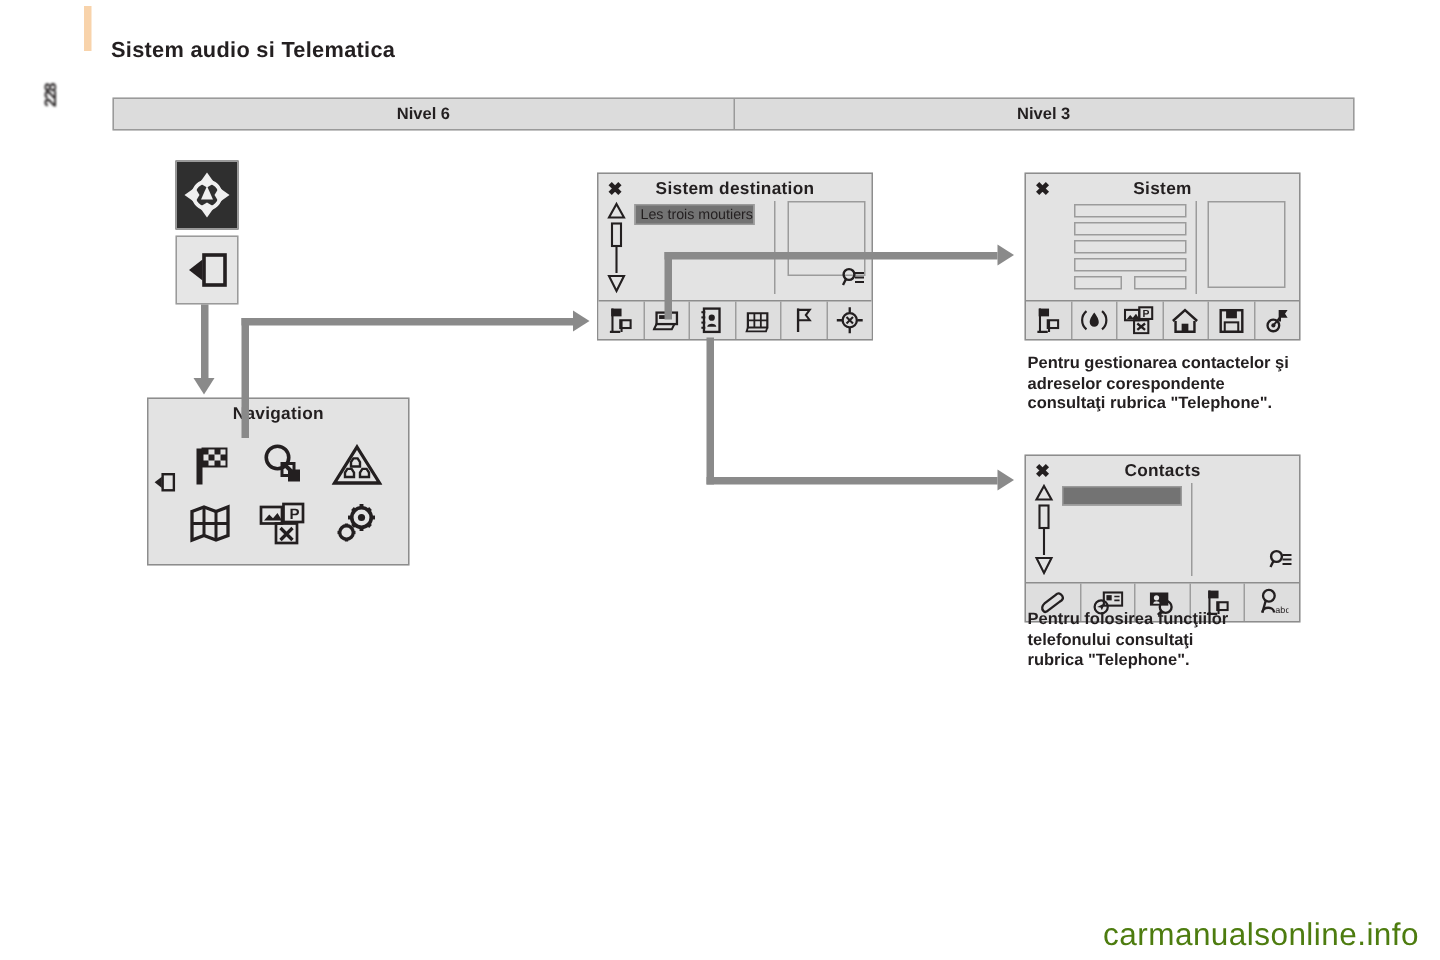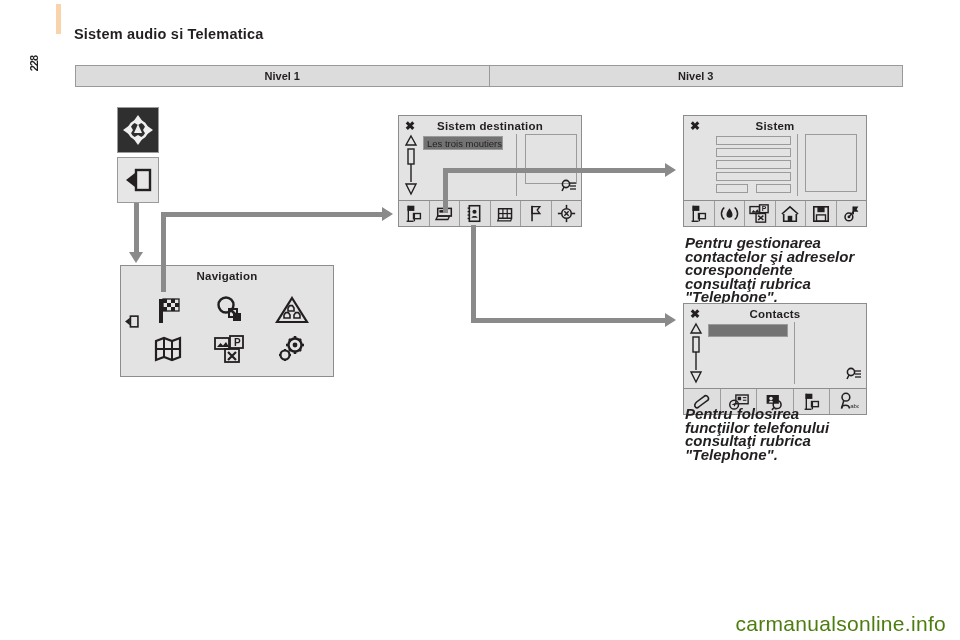--- a/index.html
+++ b/index.html
@@ -100,22 +100,22 @@
     border-left:11px solid #8a8a8a;
   }
   .arrow-d{
     position:absolute;width:0;height:0;
     border-left:7px solid transparent;border-right:7px solid transparent;
     border-top:11px solid #8a8a8a;
   }
 
   
   .caption{
-    position:absolute;font-size:15px;font-weight:bold;color:#231f20;
-    line-height:13.5px;filter:blur(.4px);font-style:italic;
+    position:absolute;font-size:11px;font-weight:bold;color:#231f20;
+    line-height:13.5px;filter:blur(.4px);
   }
 
   
   .watermark{
     position:absolute;right:14px;bottom:4px;
     font-size:21px;color:#4d7c0f;letter-spacing:.3px;
     filter:blur(.3px);
   }
 
   
@@ -129,21 +129,21 @@
 </head>
 <body>
 
 <div class="page">
 
   <div class="title-accent"></div>
   <div class="page-title">Sistem audio si Telematica</div>
   <div class="side-num">228</div>
 
   <div class="lvl-table">
-    <div class="lvl-cell">Nivel 1</div>
+    <div class="lvl-cell">Nivel 6</div>
     <div class="lvl-cell">Nivel 3</div>
   </div>
 
   <div class="hardbtn dark" style="left:117px;top:107px;width:42px;height:46px;">
     <svg width="34" height="34" viewBox="0 0 34 34">
       <path d="M17 2 L22 9 L17 12 L12 9 Z" fill="#efefef"></path>
       <path d="M17 32 L12 25 L17 22 L22 25 Z" fill="#efefef"></path>
       <path d="M2 17 L9 12 L12 17 L9 22 Z" fill="#efefef"></path>
       <path d="M32 17 L25 22 L22 17 L25 12 Z" fill="#efefef"></path>
       <circle cx="17" cy="17" r="9" fill="none" stroke="#efefef" stroke-width="2.6"></circle>
@@ -154,21 +154,21 @@
   <div class="hardbtn" style="left:117px;top:157px;width:42px;height:46px;">
     <svg width="28" height="26" viewBox="0 0 28 26">
       <rect x="12" y="3" width="14" height="20" fill="none" stroke="#231f20" stroke-width="2.4"></rect>
       <path d="M2 13 L11 6 L11 20 Z" fill="#231f20"></path>
     </svg>
   </div>
 
   <div class="conn" style="left:134px;top:203px;width:5px;height:50px;"></div>
   <div class="arrow-d" style="left:129px;top:252px;"></div>
 
-  <div class="panel" style="left:120px;top:265px;width:214px;height:112px;">
+  <div class="panel" style="left:98px;top:265px;width:175px;height:112px;">
     <div class="panel-title">Navigation</div>
 
     <div style="position:absolute;left:3px;top:48px;">
       <svg width="15" height="15" viewBox="0 0 28 26">
         <rect x="12" y="3" width="14" height="20" fill="none" stroke="#231f20" stroke-width="3"></rect>
         <path d="M2 13 L11 6 L11 20 Z" fill="#231f20"></path>
       </svg>
     </div>
 
     <div class="nav-grid">

